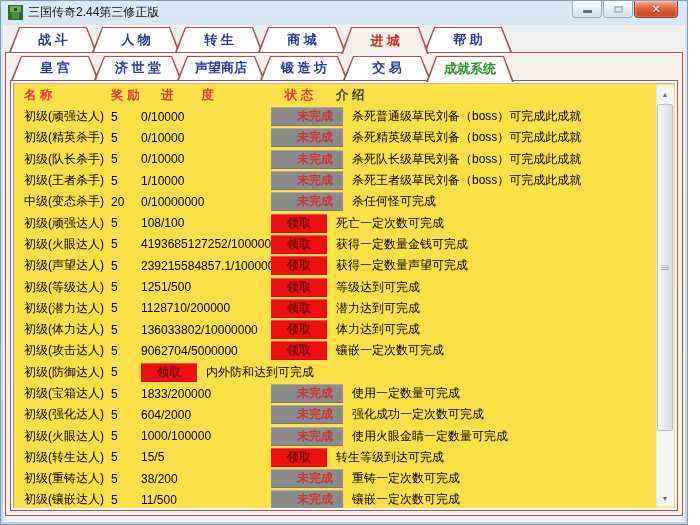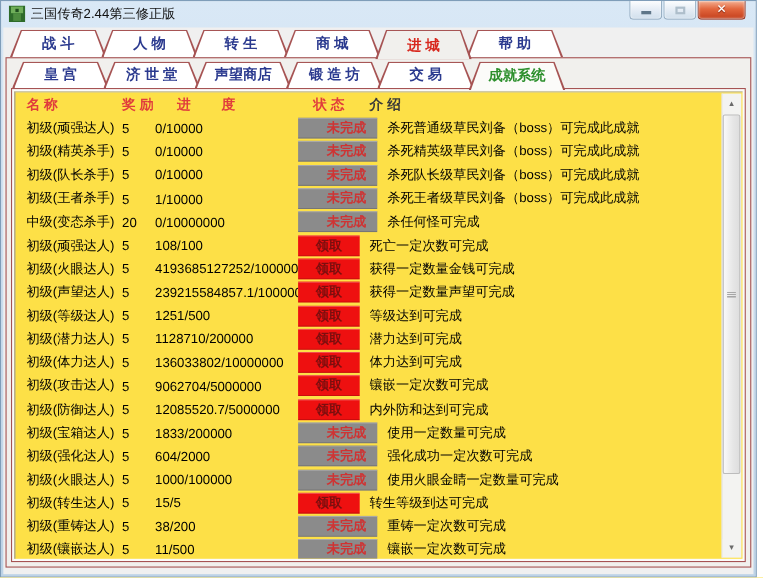--- a/index.html
+++ b/index.html
@@ -235,21 +235,20 @@
               <div class="trow">
                 <div class="cell c-name">初级(攻击达人)</div>
                 <div class="cell c-reward">5</div>
                 <div class="cell c-progress">9062704/5000000</div>
                 <div class="status-btn claim">领取</div>
                 <div class="cell c-desc">镶嵌一定次数可完成</div>
               </div>
               <div class="trow">
                 <div class="cell c-name">初级(防御达人)</div>
                 <div class="cell c-reward">5</div>
-                <div class="cell c-progress">12085520.7/5000000</div>
                 <div class="status-btn claim">领取</div>
                 <div class="cell c-desc">内外防和达到可完成</div>
               </div>
               <div class="trow">
                 <div class="cell c-name">初级(宝箱达人)</div>
                 <div class="cell c-reward">5</div>
                 <div class="cell c-progress">1833/200000</div>
                 <div class="status-btn incomplete">未完成</div>
                 <div class="cell c-desc">使用一定数量可完成</div>
               </div>

